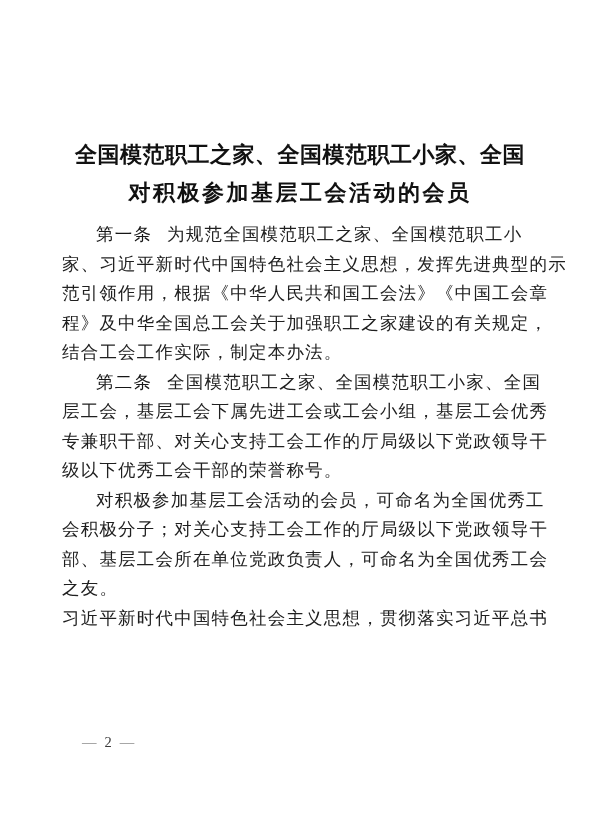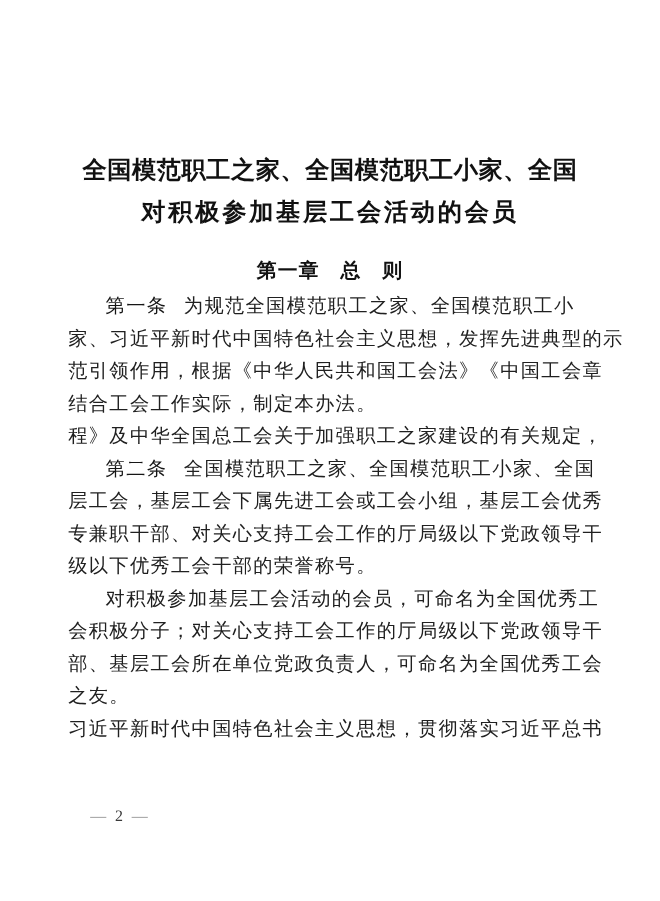--- a/index.html
+++ b/index.html
@@ -75,30 +75,29 @@
 </head>
 <body>
 
 <div class="page">
 
   <div class="doc-title">
     <span class="t1">全国模范职工之家、全国模范职工小家、全国</span>
     <span class="t2">对积极参加基层工会活动的会员</span>
   </div>
 
-  <div class="chapter-heading">第一章　总　则</div>
 
   <div class="body-text">
 
     <div class="para">
       <div class="line indent"><span class="article-label">第一条</span><span>为规范全国模范职工之家、全国模范职工小</span></div>
       <div class="line">家、习近平新时代中国特色社会主义思想，发挥先进典型的示</div>
       <div class="line">范引领作用，根据《中华人民共和国工会法》《中国工会章</div>
+      <div class="line">程》及中华全国总工会关于加强职工之家建设的有关规定，</div>
       <div class="line">结合工会工作实际，制定本办法。</div>
-      <div class="line">程》及中华全国总工会关于加强职工之家建设的有关规定，</div>
     </div>
 
     <div class="para">
       <div class="line indent"><span class="article-label">第二条</span><span>全国模范职工之家、全国模范职工小家、全国</span></div>
       <div class="line">层工会，基层工会下属先进工会或工会小组，基层工会优秀</div>
       <div class="line">专兼职干部、对关心支持工会工作的厅局级以下党政领导干</div>
       <div class="line">级以下优秀工会干部的荣誉称号。</div>
     </div>
 
     <div class="para">

